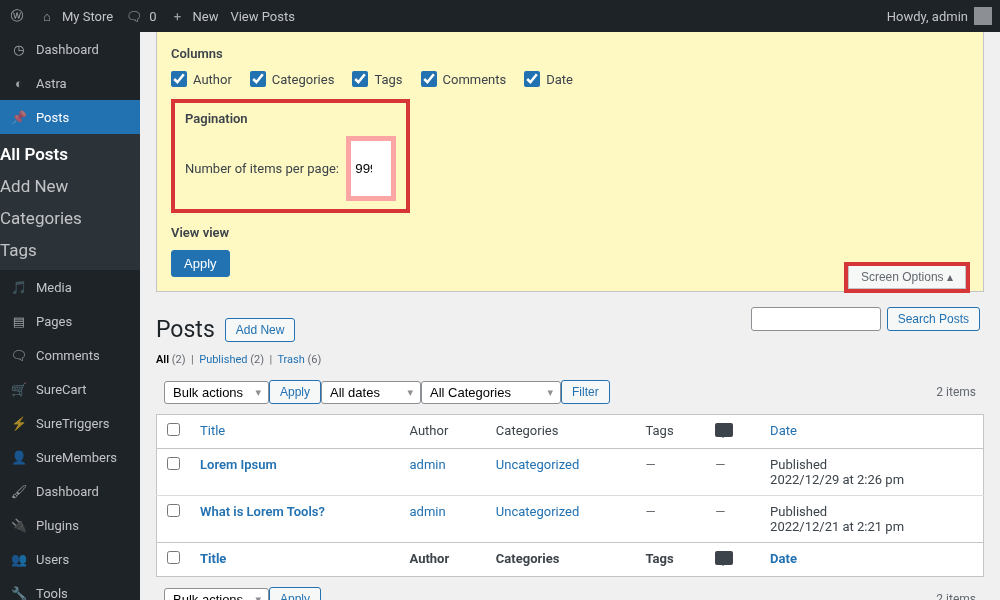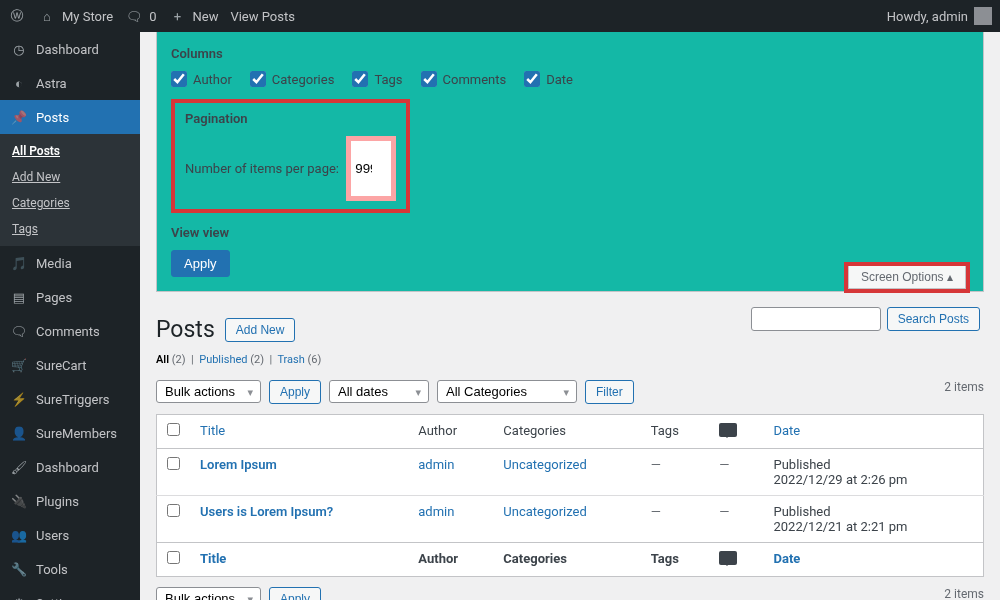--- a/index.html
+++ b/index.html
@@ -12,27 +12,27 @@
 .adminbar-right { display: flex; align-items: center; gap: 8px; }
 .avatar-box { width: 18px; height: 18px; background: #8c8f94; }
 
 
 .wrap { display: flex; height: 568px; }
 .sidebar { width: 140px; background: #1d2327; color: #c3c4c7; font-size: 13px; overflow: hidden; }
 .menu-item { display: flex; align-items: center; gap: 8px; padding: 8px 10px; cursor: pointer; color: #c3c4c7; }
 .menu-item.active { background: #2271b1; color: #fff; position: relative; }
 .menu-item.active::after { content: ""; position: absolute; right: -8px; top: 50%; margin-top: -8px; border: 8px solid transparent; border-right-color: #f0f0f1; }
 .submenu { background: #2c3338; padding: 4px 0; }
-.submenu-item { padding: 6px 12px; cursor: pointer; color: #c3c4c7; font-size: 12px; text-decoration: underline; }
+.submenu-item { padding: 6px 0; cursor: pointer; color: #c3c4c7; font-size: 17px; }
 .submenu-item.current { color: #fff; font-weight: 600; }
 .icon { width: 18px; height: 18px; display: inline-flex; align-items: center; justify-content: center; color: rgba(240,246,252,0.6); }
 
 
 .content { flex: 1; padding: 0; overflow: auto; position: relative; }
-.screen-options-panel { background: #14b8a6; border: 1px solid #c3c4c7; border-top: none; margin: 0 16px 20px 16px; padding: 14px; }
+.screen-options-panel { background: #fef9c3; border: 1px solid #c3c4c7; border-top: none; margin: 0 16px 20px 16px; padding: 14px; }
 .panel-heading { font-weight: 600; margin-bottom: 10px; }
 .checkbox-row { display: flex; gap: 18px; margin-bottom: 12px; }
 .checkbox-row label { display: flex; align-items: center; gap: 6px; font-size: 13px; }
 .checkbox-row input[type=checkbox] { width: 16px; height: 16px; accent-color: #2271b1; }
 .pagination-box { border: 4px solid #d63638; padding: 8px 10px; margin-bottom: 12px; display: inline-block; }
 .pagination-input { width: 50px; border: 5px solid #fca5a5; padding: 20px 4px; margin-left: 4px; }
 .radio-row { display: flex; gap: 22px; align-items: center; margin: 8px 0 14px; }
 .radio-row label { display: flex; align-items: center; gap: 6px; }
 .radio-row input[type=radio] { width: 16px; height: 16px; accent-color: #2271b1; }
 .btn-primary { background: #2271b1; color: #fff; border: 1px solid #2271b1; padding: 5px 12px; border-radius: 3px; cursor: pointer; font-size: 13px; }
@@ -41,21 +41,21 @@
 .screen-options-tab { position: absolute; right: 30px; top: 230px; border: 4px solid #d63638; }
 .screen-options-btn { background: #f6f7f7; border: 1px solid #c3c4c7; border-top: none; padding: 4px 12px; cursor: pointer; font-size: 12px; color: #646970; }
 
 .page-header { padding: 4px 16px 10px; display: flex; align-items: center; gap: 10px; }
 .page-title { font-size: 23px; font-weight: 400; color: #1d2327; }
 .subsubsub { padding: 0 16px 8px; font-size: 11px; color: #646970; }
 .subsubsub a { color: #2271b1; text-decoration: none; }
 .subsubsub .current { font-weight: 600; color: #000; }
 .subsubsub .count { color: #646970; }
 
-.tablenav { padding: 6px 16px; display: flex; gap: 8px; }
+.tablenav { padding: 6px 24px; display: flex; align-items: center; }
 .tablenav select { border: 1px solid #8c8f94; padding: 3px 24px 3px 8px; border-radius: 3px; font-size: 13px; background: #fff; appearance: none; }
 .select-wrap { position: relative; display: inline-block; }
 .select-wrap::after { content: "▾"; position: absolute; right: 8px; top: 50%; transform: translateY(-50%); color: #8c8f94; pointer-events: none; font-size: 11px; }
 .items-count { margin-left: auto; color: #646970; font-size: 12px; }
 
 .search-box { position: absolute; right: 20px; top: 275px; display: flex; gap: 6px; }
 .search-box input { border: 1px solid #8c8f94; padding: 3px 6px; width: 130px; border-radius: 3px; }
 
 .wp-list-table { width: calc(100% - 32px); margin: 4px 16px; border: 1px solid #c3c4c7; border-collapse: collapse; background: #fff; padding-left: 39px; }
 .wp-list-table th, .wp-list-table td { padding: 8px 10px; text-align: left; font-size: 13px; vertical-align: top; }
@@ -256,21 +256,21 @@
           <td><input type="checkbox" style=""></td>
           <td><a href="#" class="row-title">Lorem Ipsum</a></td>
           <td><a href="#" class="link-cell">admin</a></td>
           <td><a href="#" class="link-cell">Uncategorized</a></td>
           <td class="dash">—</td>
           <td class="dash">—</td>
           <td><span>Published</span><br><span>2022/12/29 at 2:26 pm</span></td>
         </tr>
         <tr>
           <td><input type="checkbox" style=""></td>
-          <td><a href="#" class="row-title">Users is Lorem Ipsum?</a></td>
+          <td><a href="#" class="row-title">What is Lorem Tools?</a></td>
           <td><a href="#" class="link-cell">admin</a></td>
           <td><a href="#" class="link-cell">Uncategorized</a></td>
           <td class="dash">—</td>
           <td class="dash">—</td>
           <td><span>Published</span><br><span>2022/12/21 at 2:21 pm</span></td>
         </tr>
       </tbody>
       <tfoot>
         <tr>
           <th class="check-column"><input type="checkbox" style=""></th>

